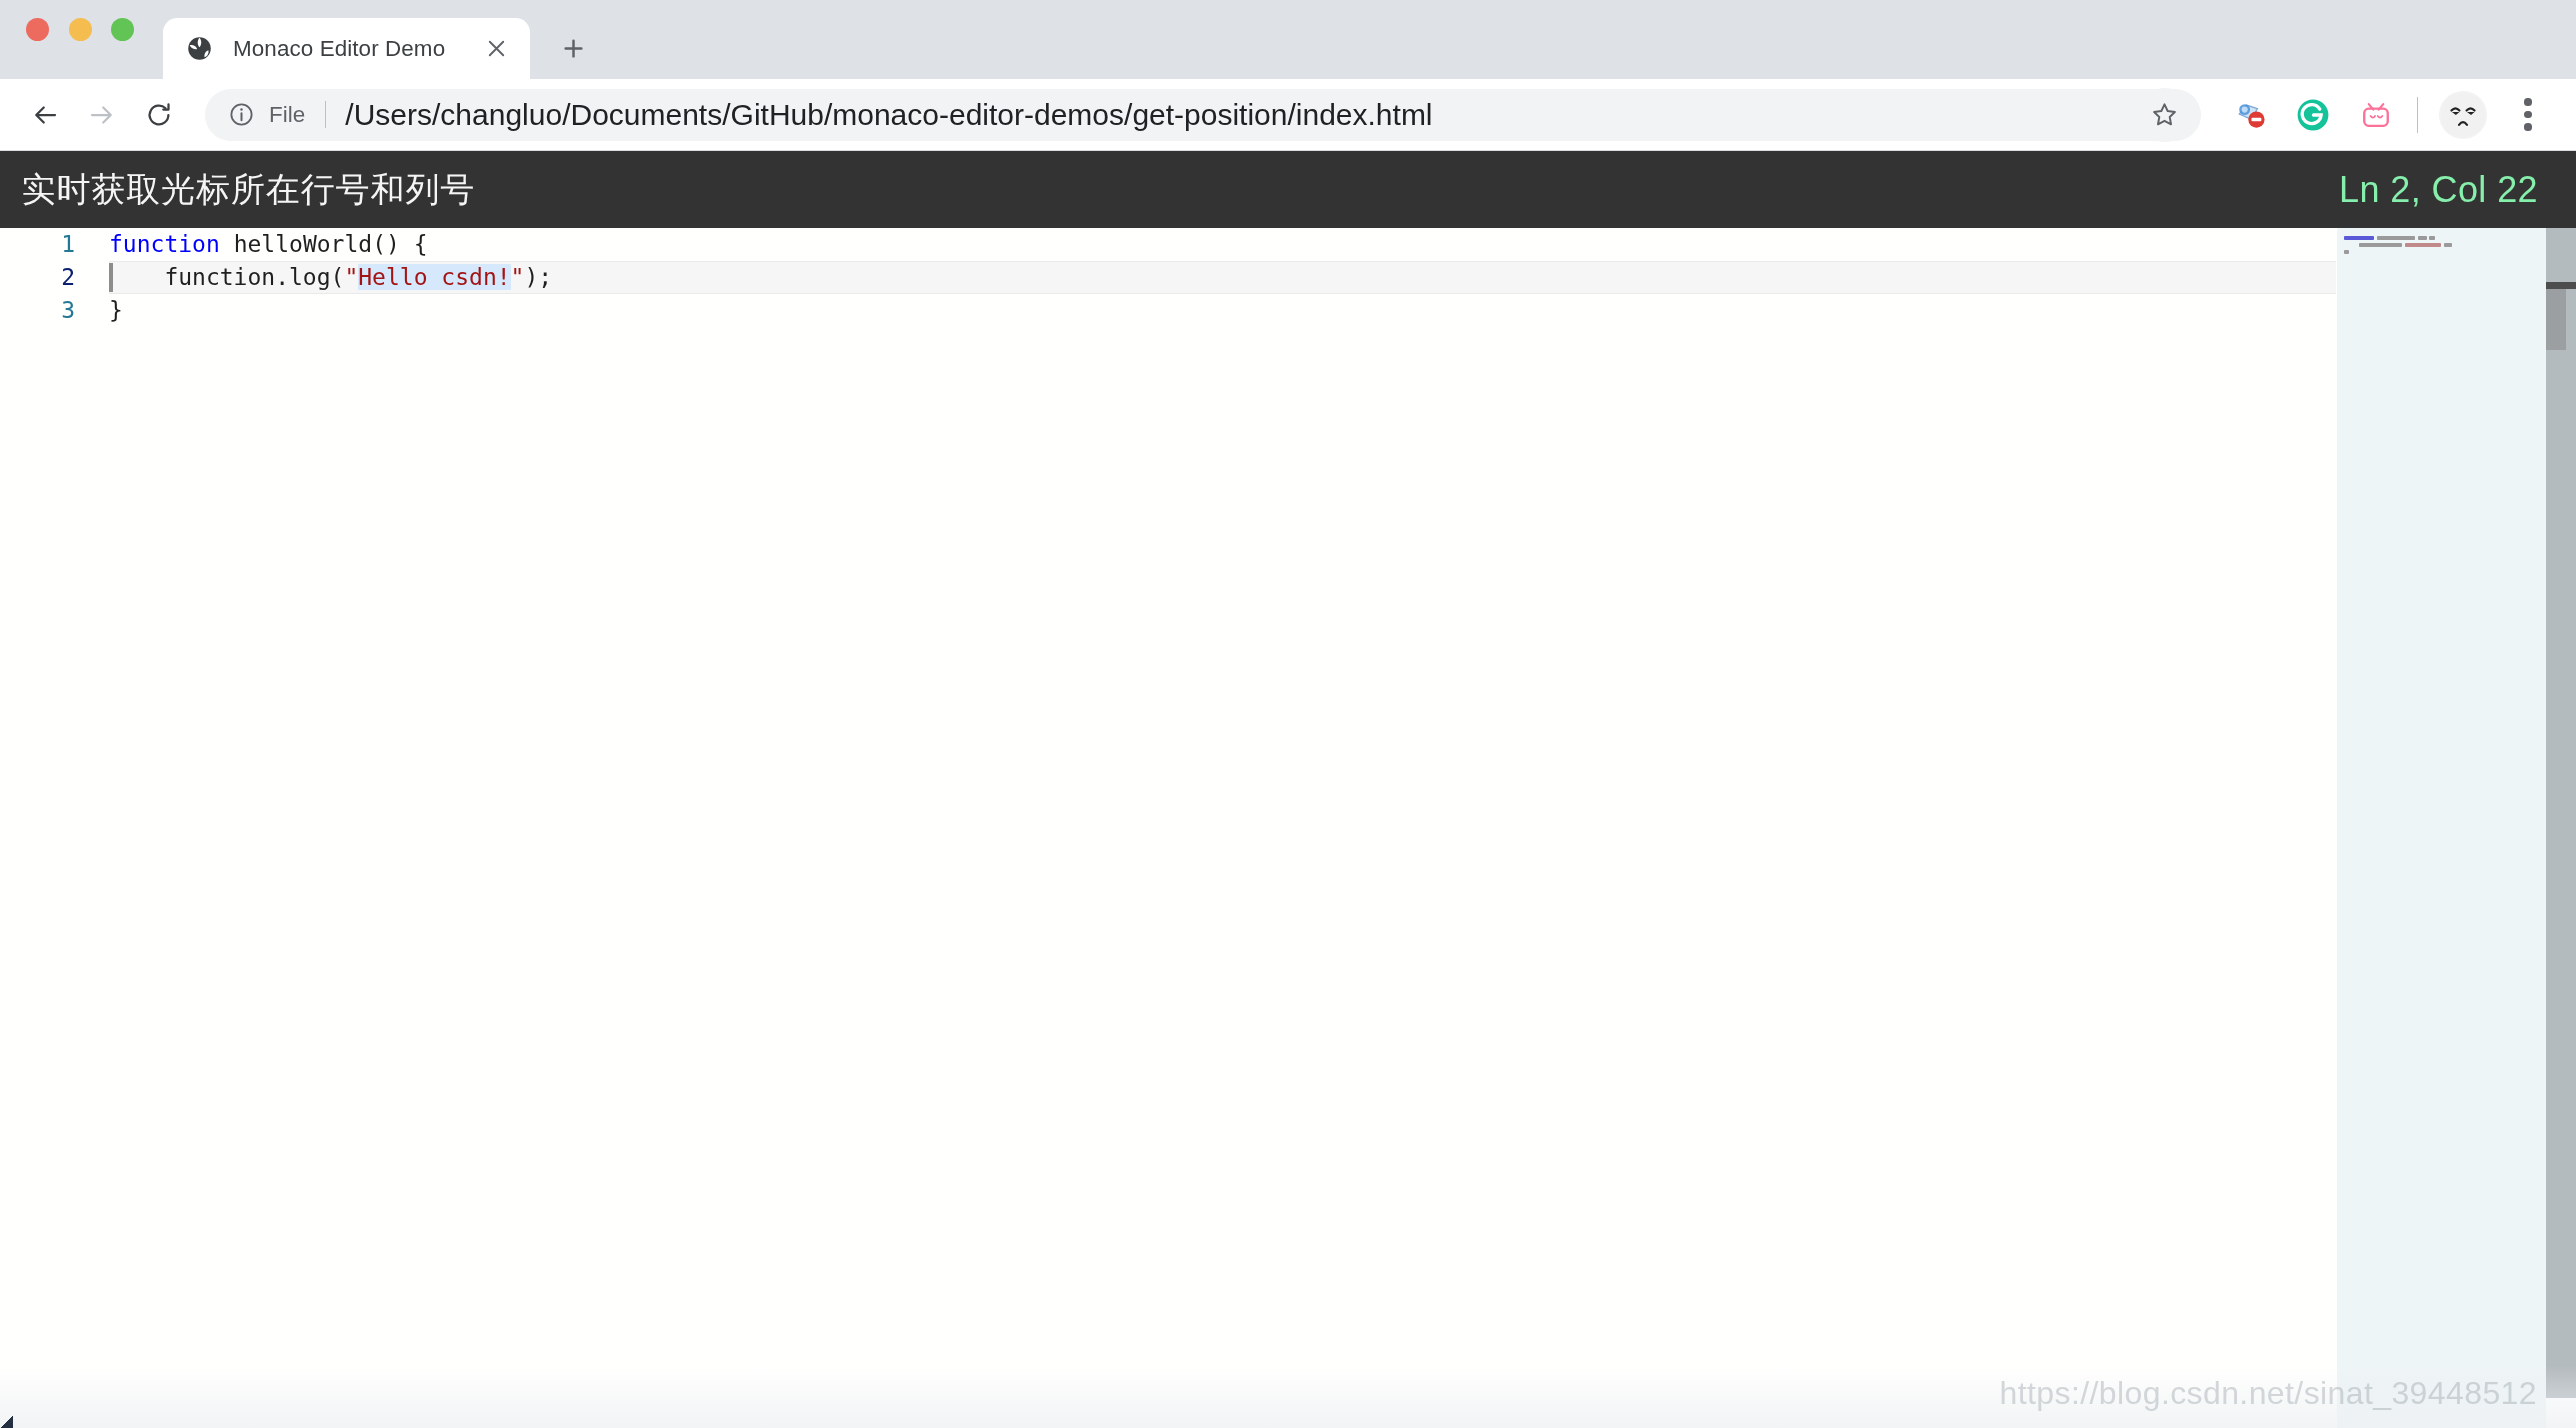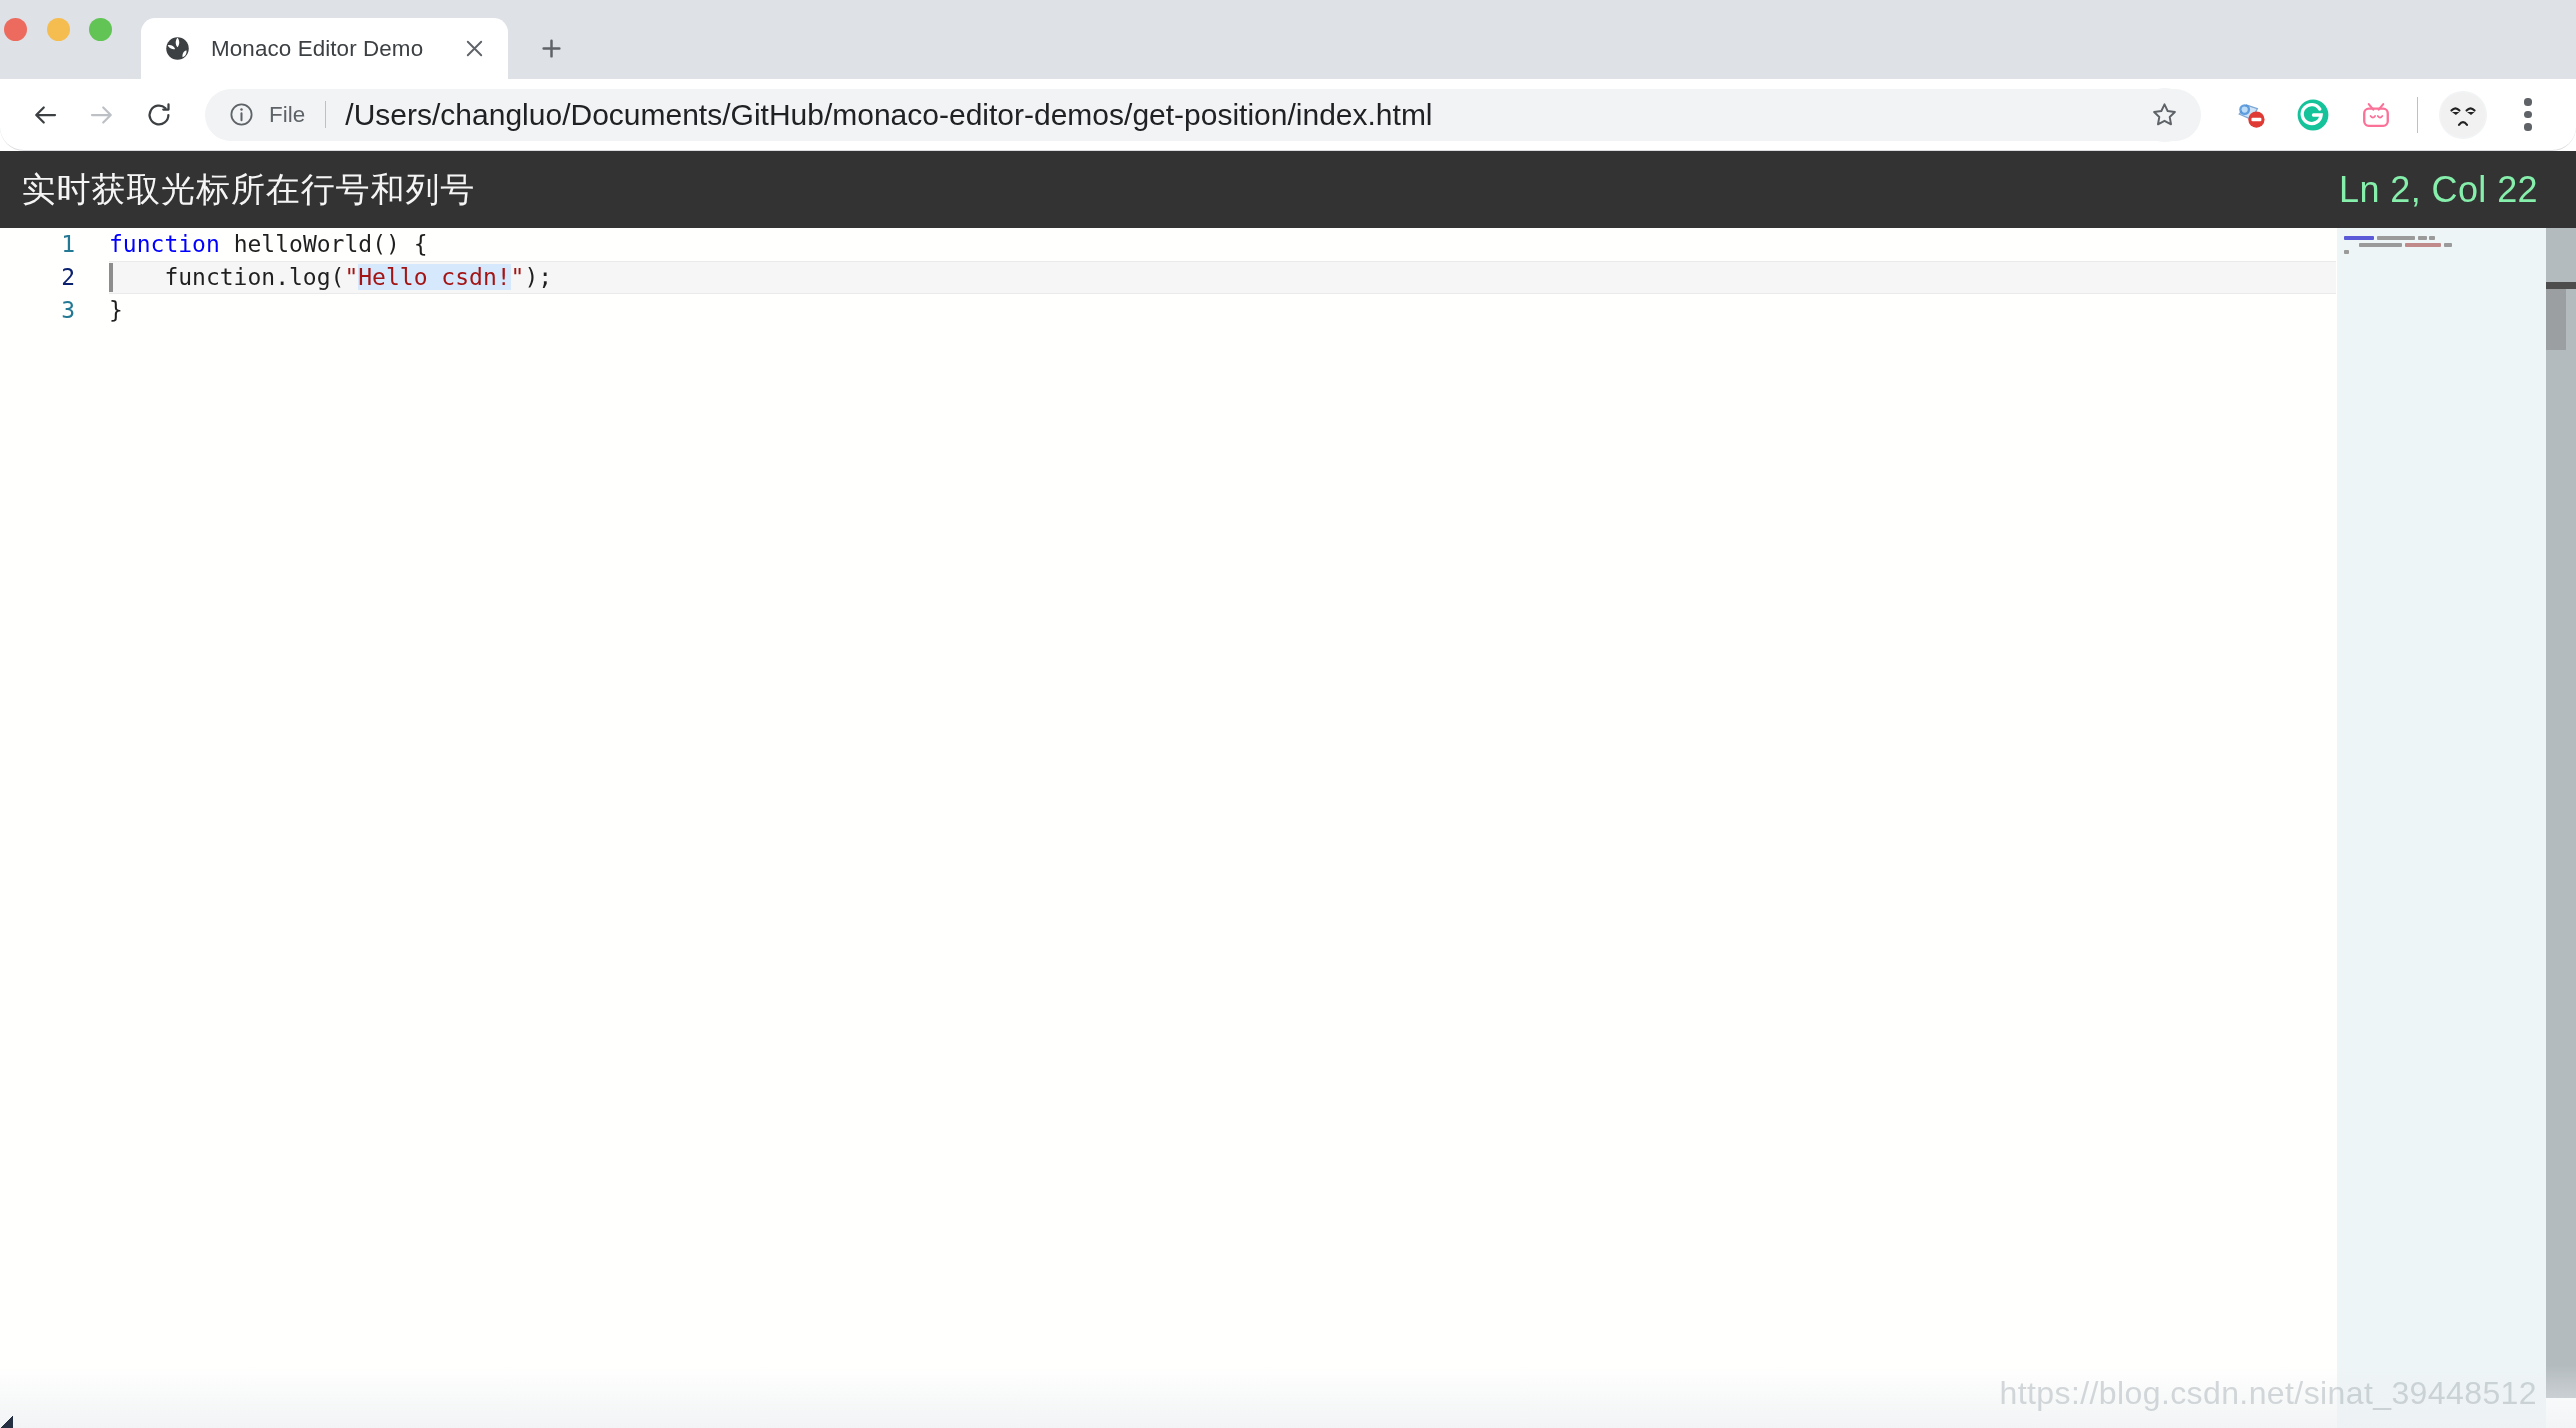--- a/index.html
+++ b/index.html
@@ -12,21 +12,21 @@
   }
 
   
   .browser { width: 2576px; height: 1428px; position: relative; }
 
   .tabstrip {
     height: 79px;
     background: #dee1e6;
     display: flex;
     align-items: flex-end;
-    padding-left: 4px;
+    padding-left: 26px;
     position: relative;
   }
   .traffic {
     display: flex; align-items: center; gap: 19.7px;
     height: 79px; padding-bottom: 19.7px;
     align-self: flex-end;
   }
   .dot { width: 23px; height: 23px; border-radius: 50%; display:block; }
   .dot.red    { background: #ed6a5e; }
   .dot.yellow { background: #f5bd4f; }
@@ -65,21 +65,20 @@
     border-radius: 50%;
     align-self: flex-end;
   }
 
   .toolbar {
     height: 72px;
     background: #ffffff;
     display: flex; align-items: center;
     padding: 0 23px 0 16px;
     border-bottom: 0.9px solid #dadce0;
-    border-radius: 24px;
   }
   .navbtn {
     width: 57px; height: 57px;
     display: flex; align-items: center; justify-content: center;
     border-radius: 50%;
     flex: 0 0 57px;
   }
   .omnibox {
     flex: 1 1 auto;
     height: 52px;

